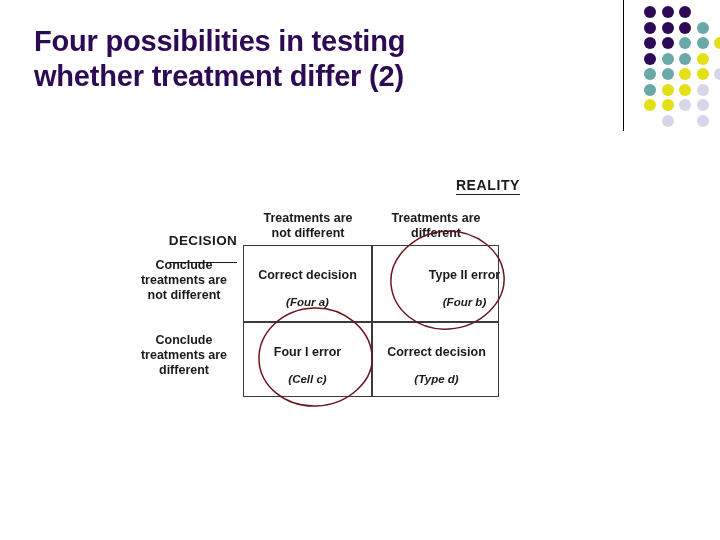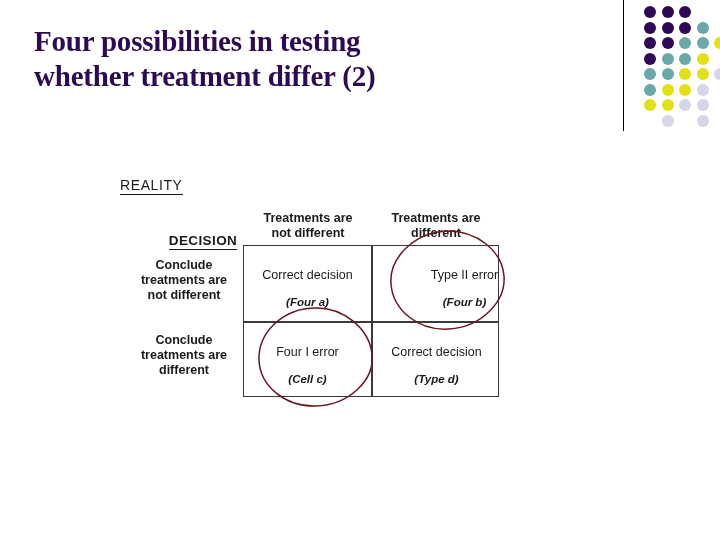--- a/index.html
+++ b/index.html
@@ -25,21 +25,21 @@
   }
 
   
   #title-block {
     position: absolute;
     left: 34px;
     top: 24px;
     width: 520px;
   }
   #title-block .title-line {
-    font-family: Liberation Serif, serif;
+    font-family: Liberation Sans, sans-serif;
     font-size: 29px;
     font-weight: bold;
     color: #2d0a54;
     line-height: 35px;
     letter-spacing: -0.2px;
     white-space: nowrap;
   }
 
   
   #header-divider {
@@ -72,23 +72,23 @@
     width: 400px;
     height: 250px;
     color: #111111;
   }
 
   #reality-label {
     position: absolute;
     left: 0px;
     top: 12px;
     width: 400px;
-    text-align: left;
+    text-align: right;
     font-size: 14px;
-    font-weight: normal;
+    font-weight: bold;
     letter-spacing: 0.6px;
     color: #1a1a1a;
   }
   #reality-label span.ul {
     border-bottom: 1.5px solid #1a1a1a;
     padding-bottom: 1px;
   }
 
   #decision-label {
     position: absolute;
@@ -96,21 +96,21 @@
     top: 68px;
     width: 110px;
     text-align: center;
     font-size: 13.5px;
     font-weight: bold;
     letter-spacing: 0.4px;
     color: #1a1a1a;
   }
   #decision-label span.ul {
     border-bottom: 1.5px solid #1a1a1a;
-    padding-bottom: 1px;
+    padding-bottom: 14px;
     margin-top: 29px;
   }
 
   .col-header {
     position: absolute;
     top: 46px;
     width: 128px;
     text-align: center;
     font-size: 12.5px;
     font-weight: bold;
@@ -171,21 +171,21 @@
   #cell-c { left: 0px;   top: 77px; }
   #cell-d { left: 129px; top: 77px; }
 
   .cell .cell-title {
     position: absolute;
     left: 0;
     top: 22px;
     width: 100%;
     text-align: center;
     font-size: 12.5px;
-    font-weight: normal;
+    font-weight: bold;
     color: #1a1a1a;
     white-space: nowrap;
   }
   .cell .cell-ref {
     position: absolute;
     left: 0;
     top: 50px;
     width: 100%;
     text-align: center;
     font-size: 11.5px;

